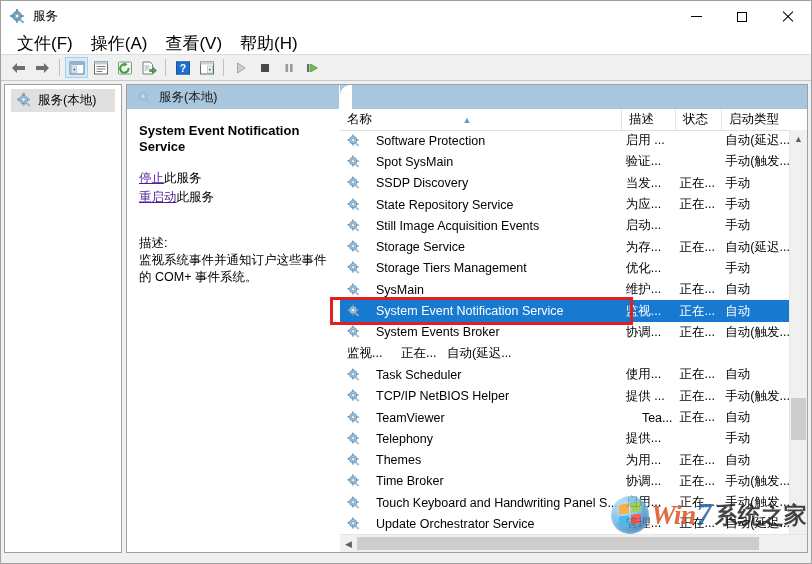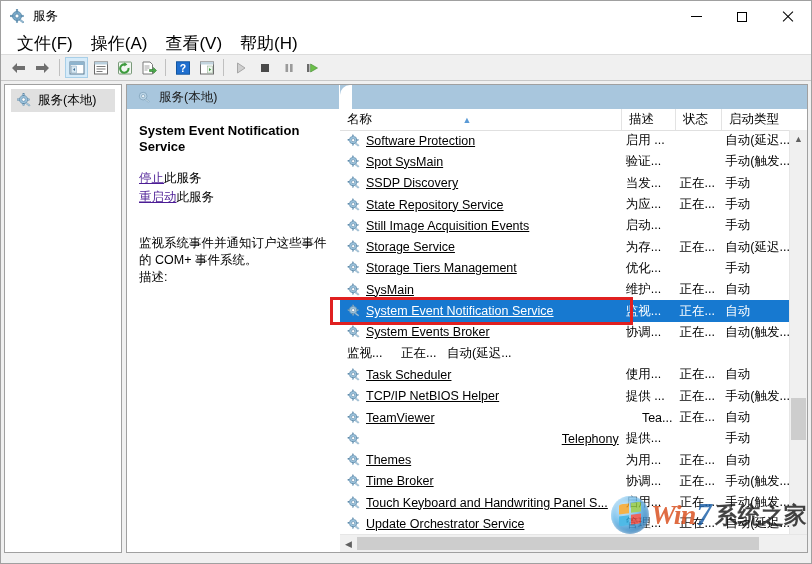--- a/index.html
+++ b/index.html
@@ -97,21 +97,21 @@
     height:21px;line-height:21px;box-sizing:border-box;
     border-right:1px solid #e3e3e3;padding-left:7px;position:relative;overflow:hidden;
     white-space:nowrap;
   }
   .sort-caret{
     position:absolute;left:50%;top:1px;margin-left:-18px;font-size:9px;color:#5a9ad6;
   }
   .rows{position:absolute;top:21px;left:0;right:17px;bottom:17px;overflow:hidden;}
   .row{display:flex;height:21.3px;align-items:center;font-size:12.5px;white-space:nowrap;}
   .row.sel{background:#1779d0;color:#fff;}
-  .cell-name{display:flex;align-items:center;gap:5px;padding-left:7px;box-sizing:border-box;overflow:hidden;text-decoration:underline;}
+  .cell-name{display:flex;align-items:center;gap:15px;padding-left:7px;box-sizing:border-box;overflow:hidden;}
   .cell{box-sizing:border-box;padding-left:7px;overflow:hidden;}
 
   
   .vscroll{
     position:absolute;right:0;top:21px;bottom:17px;width:17px;background:#f0f0f0;
     border-left:1px solid #e6e6e6;
   }
   .vs-arrow{height:17px;display:flex;align-items:center;justify-content:center;font-size:9px;color:#606060;}
   .vs-thumb{position:absolute;left:1px;width:15px;background:#cdcdcd;}
   .hscroll{
@@ -324,22 +324,22 @@
         <div class="svc-links">
           <div>
             <span class="lnk">停止</span><span>此服务</span>
           </div>
           <div>
             <span class="lnk">重启动</span><span>此服务</span>
           </div>
         </div>
 
         <div class="svc-desc">
+          <div>描述:</div>
           <div>监视系统事件并通知订户这些事件的 COM+ 事件系统。</div>
-          <div>描述:</div>
         </div>
       </div>
 
       <div class="list-detail">
         <div class="list-header">
           <div class="tabcurve"></div>
         </div>
 
         <div class="grid">
 
@@ -632,21 +632,21 @@
                       <path d="M10 10 l3.8 2.9 -1 1 -3.8-2.9z" fill="#b3d3e7" stroke="#5d87a5" stroke-width=".45"></path>
                     </svg>
                   </span>
                   <span>TeamViewer</span>
                 </div>
                 <div class="cell" style="width: 54px; text-align: right;">Tea...</div>
                 <div class="cell" style="width: 46px;">正在...</div>
                 <div class="cell" style="width: 72px;">自动</div>
               </div>
               <div class="row">
-                <div class="cell-name" style="width: 280px; justify-content: space-between;">
+                <div class="cell-name" style="width: 280px;">
                   <span class="gear">
                     <svg width="14" height="14" viewBox="0 0 16 16">
                       <circle cx="7" cy="7" r="4.3" fill="#9cc3dd" stroke="#5d87a5" stroke-width=".7"></circle>
                       <circle cx="7" cy="7" r="1.8" fill="#ffffff" stroke="#5d87a5" stroke-width=".7"></circle>
                       <g fill="#9cc3dd" stroke="#5d87a5" stroke-width=".45">
                         <rect x="6.25" y="1" width="1.5" height="2"></rect>
                         <rect x="6.25" y="11" width="1.5" height="2"></rect>
                         <rect x="1" y="6.25" width="2" height="1.5"></rect>
                         <rect x="11" y="6.25" width="2" height="1.5"></rect>
                       </g>

